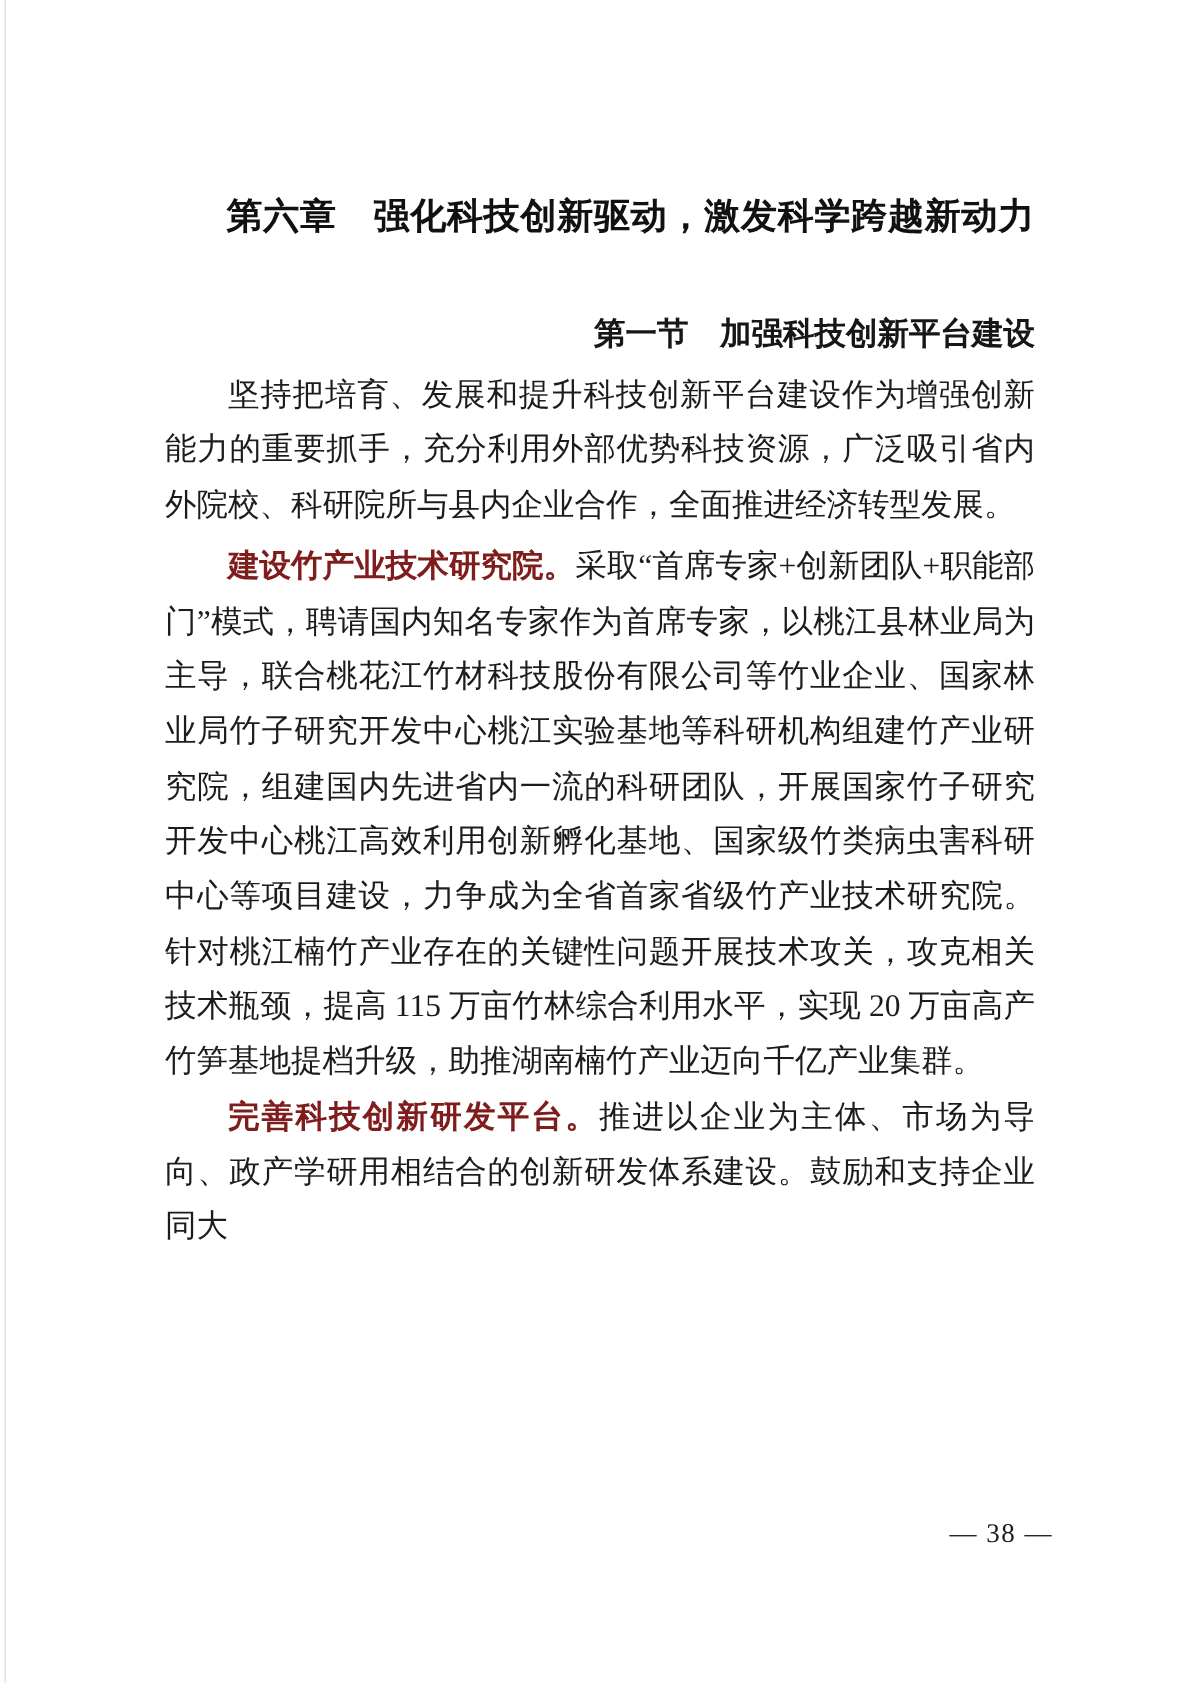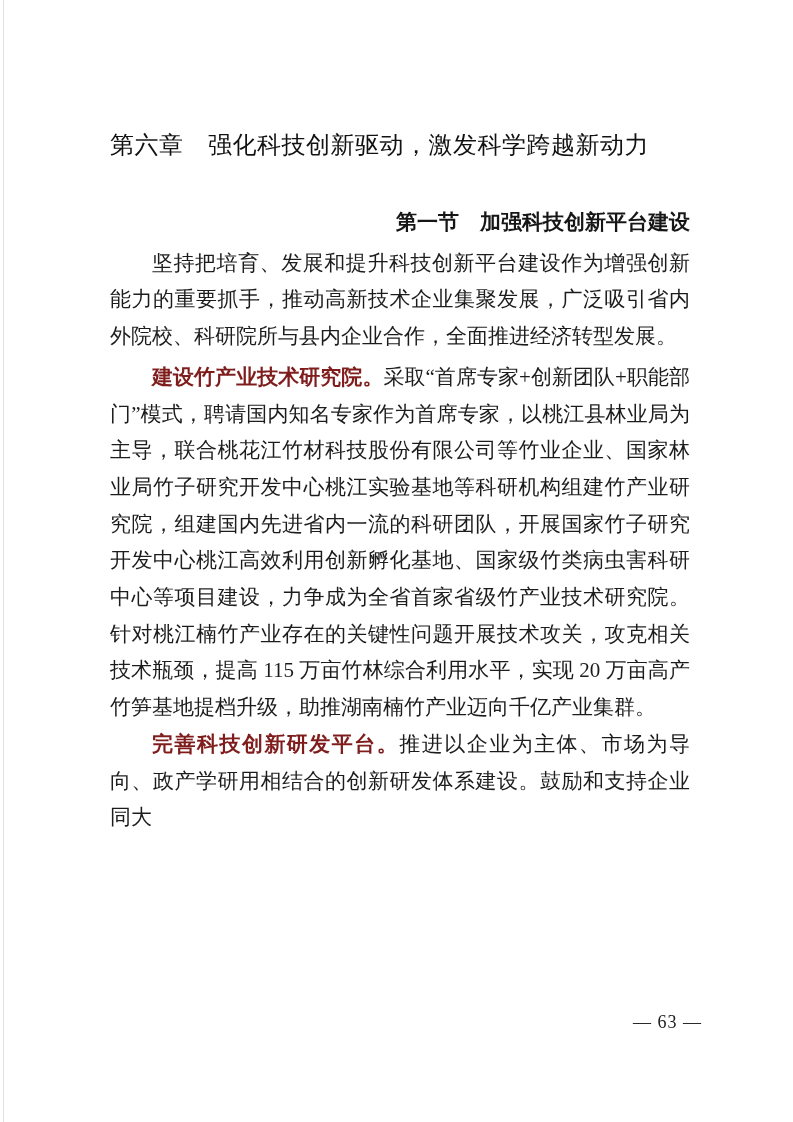--- a/index.html
+++ b/index.html
@@ -22,24 +22,24 @@
   }
   .content {
     position: absolute;
     left: 110px;
     top: 0;
     width: 580px;
   }
   .chapter-title {
     margin: 128px 0 0 0;
     font-family: "Liberation Sans", "DejaVu Sans", sans-serif;
-    font-weight: 400;
+    font-weight: 700;
     font-size: 24px;
     line-height: 34px;
-    text-align: left;
+    text-align: right;
     letter-spacing: 0.5px;
     color: #111;
   }
   .body-text {
     margin-top: 42px;
     font-size: 21px;
     line-height: 36.7px;
     text-align: justify;
     text-justify: inter-character;
     color: #1c1c1c;
@@ -79,24 +79,24 @@
 
   <div class="content">
 
     <h1 class="chapter-title">第六章　强化科技创新驱动，激发科学跨越新动力</h1>
 
     <div class="body-text">
 
 
       <h2 class="section-heading">第一节　加强科技创新平台建设</h2>
 
-      <p>坚持把培育、发展和提升科技创新平台建设作为增强创新能力的重要抓手，推动高新技术企业集聚发展，广泛吸引省内外院校、科研院所与县内企业合作，全面推进经济转型发展。</p>
+      <p>坚持把培育、发展和提升科技创新平台建设作为增强创新能力的重要抓手，充分利用外部优势科技资源，广泛吸引省内外院校、科研院所与县内企业合作，全面推进经济转型发展。</p>
 
       <p class="para-institute"><strong class="lead-bold">建设竹产业技术研究院。</strong><span>采取“首席专家+创新团队+职能部门”模式，聘请国内知名专家作为首席专家，以桃江县林业局为主导，联合桃花江竹材科技股份有限公司等竹业企业、国家林业局竹子研究开发中心桃江实验基地等科研机构组建竹产业研究院，组建国内先进省内一流的科研团队，开展国家竹子研究开发中心桃江高效利用创新孵化基地、国家级竹类病虫害科研中心等项目建设，力争成为全省首家省级竹产业技术研究院。针对桃江楠竹产业存在的关键性问题开展技术攻关，攻克相关技术瓶颈，提高 115 万亩竹林综合利用水平，实现 20 万亩高产竹笋基地提档升级，助推湖南楠竹产业迈向千亿产业集群。</span></p>
 
       <p><strong class="lead-bold">完善科技创新研发平台。</strong><span>推进以企业为主体、市场为导向、政产学研用相结合的创新研发体系建设。鼓励和支持企业同大</span></p>
 
     </div>
   </div>
 
-  <div class="page-number">— 63 —</div>
+  <div class="page-number">— 38 —</div>
 
 </div>
 
 </body></html>

